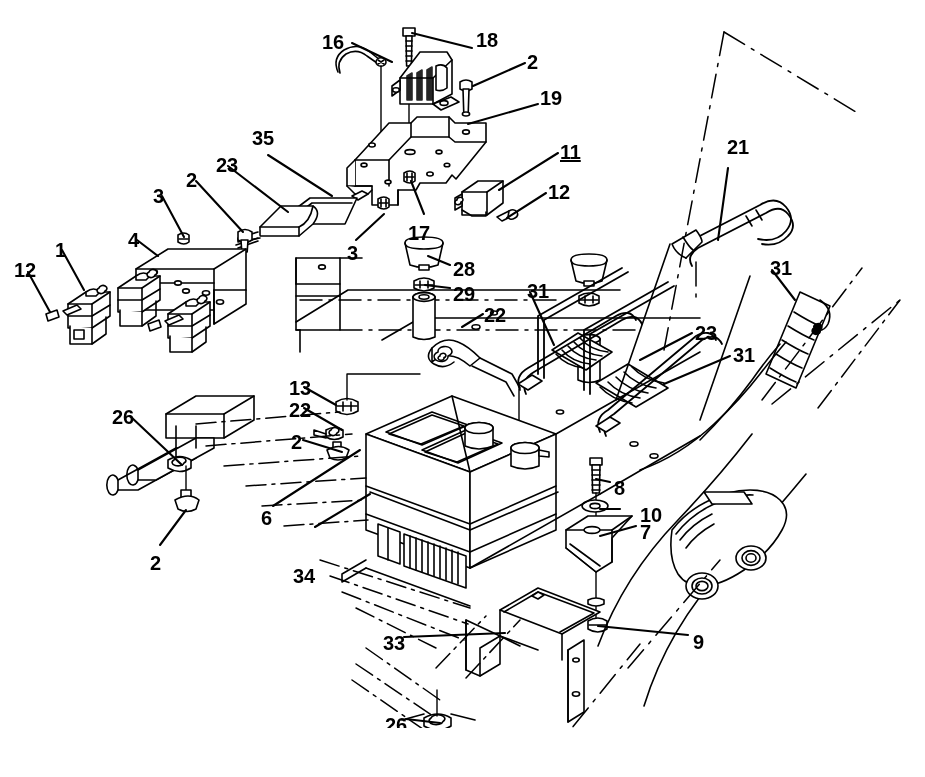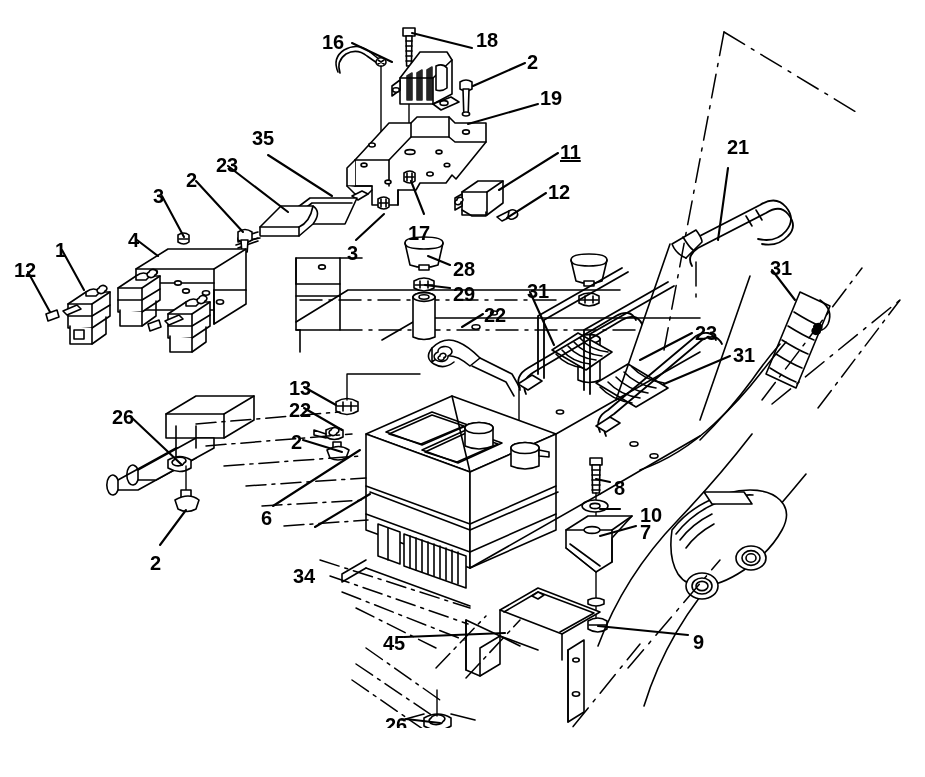--- a/index.html
+++ b/index.html
@@ -609,18 +609,18 @@
       <div class="callout" style="left: 289px; top: 400px;">22</div>
       <div class="callout" style="left: 291px; top: 432px;">2</div>
       <div class="callout" style="left: 112px; top: 407px;">26</div>
       <div class="callout" style="left: 150px; top: 553px;">2</div>
       <div class="callout" style="left: 261px; top: 508px;">6</div>
       <div class="callout" style="left: 293px; top: 530px; margin-top: 36px;">34</div>
       <div class="callout" style="left: 614px; top: 478px;">8</div>
       <div class="callout" style="left: 624px; top: 505px; margin-left: 16px;">10</div>
       <div class="callout" style="left: 640px; top: 522px;">7</div>
       <div class="callout" style="left: 693px; top: 632px;">9</div>
-      <div class="callout" style="left: 383px; top: 633px;">45</div>
+      <div class="callout" style="left: 383px; top: 633px;">33</div>
       <div class="callout" style="left: 385px; top: 715px;">26</div>
       <div class="callout" style="left: 393px; top: 747px;">2</div>
     </div>
 
 </div>
 
 </body></html>

